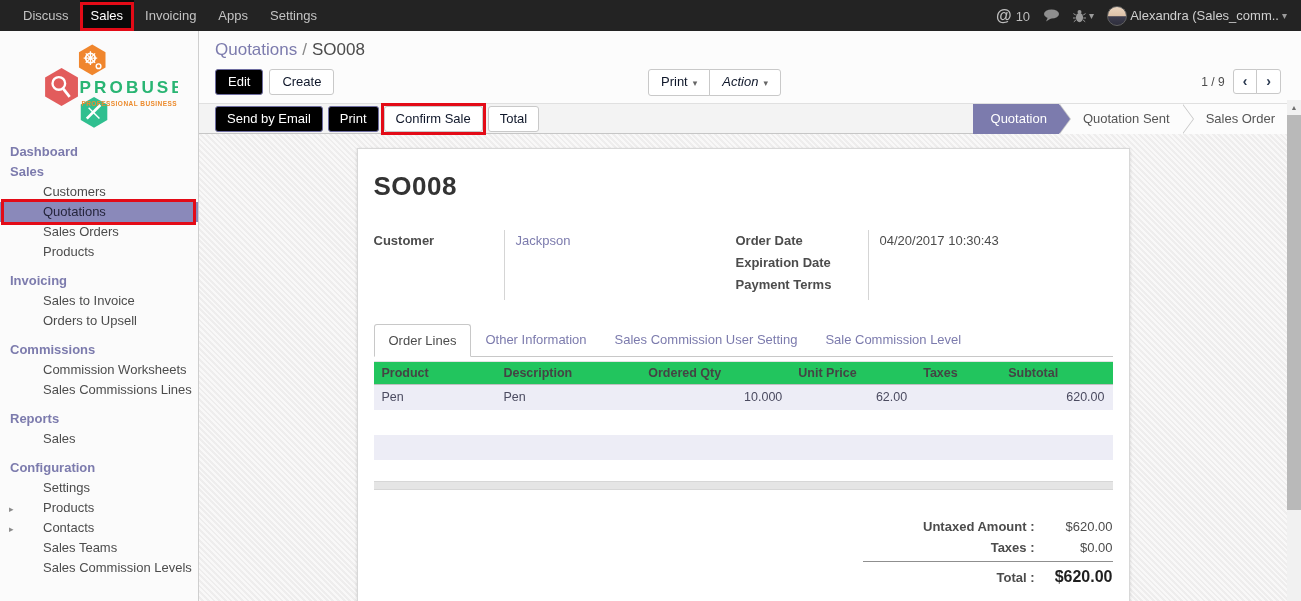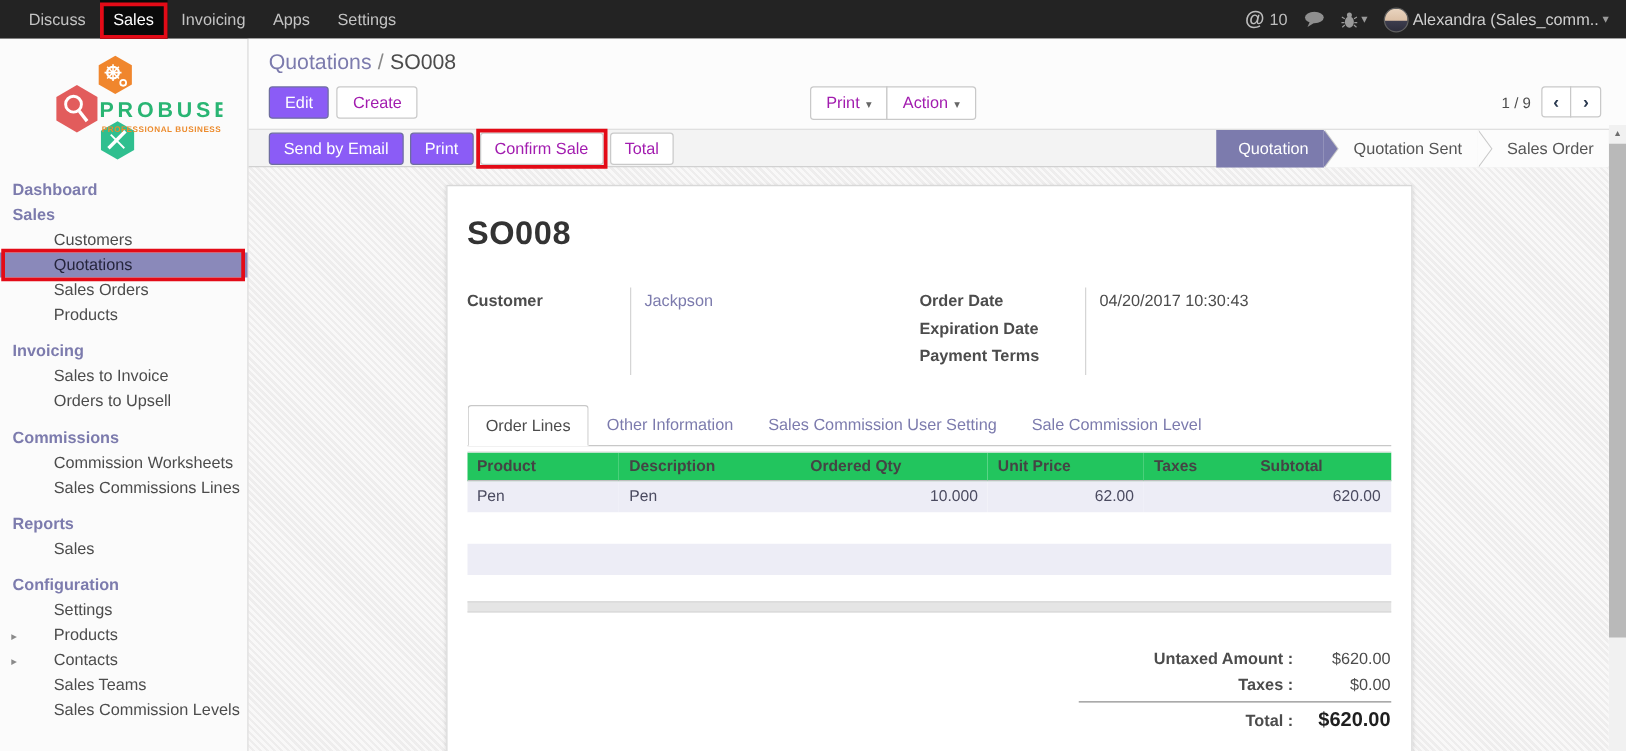--- a/index.html
+++ b/index.html
@@ -37,27 +37,27 @@
   .menu li.has-caret::before { content:'▸'; position:absolute; left:9px; top:4px; font-size:9px; color:#8a8a8a; }
 
   
   .main { flex:1; display:flex; flex-direction:column; background:#fcfcfc; min-width:0; }
   .control-panel { padding:7px 14px 8px 16px; background:#fcfcfc; }
   .breadcrumb { font-size:17px; margin:2px 0 9px; color:#4c4c4c; }
   .breadcrumb a { color:#7c7bad; text-decoration:none; cursor:pointer; }
   .breadcrumb .sep { color:#888; margin:0 5px; }
   .cp-bottom { display:flex; align-items:flex-start; position:relative; }
   .btn { display:inline-block; font-size:13px; line-height:16px; padding:4px 12px; border:1px solid #c9c9c9;
-         border-radius:3px; background:#fff; color:#a21caf; cursor:pointer; font-family:inherit; }
-  .btn-primary { background:#8b5cf6; border-color:#6e6da0; color:#fff; }
+         border-radius:3px; background:#fff; color:#0f172a; cursor:pointer; font-family:inherit; }
+  .btn-primary { background:#000000; border-color:#6e6da0; color:#fff; }
   .left-btns { display:flex; gap:6px; }
   .center-btns { position:absolute; left:433px; top:0; display:flex; }
   .center-btns .btn { border-radius:0; margin-left:-1px; }
   .center-btns .btn:first-child { border-radius:3px 0 0 3px; margin-left:0; }
-  .center-btns .btn:last-child { border-radius:0 3px 3px 0; }
+  .center-btns .btn:last-child { border-radius:0 3px 3px 0;font-style:italic; }
   .btn .dd::after { content:'▾'; font-size:9px; margin-left:5px; color:#666; }
   .pager { margin-left:auto; display:flex; align-items:center; gap:8px; margin-right:6px; }
   .pager-text { font-size:12px; color:#4c4c4c; }
   .pager-btns { display:flex; }
   .pager-btns .btn { padding:3px 9px; font-weight:bold; color:#2a3950; font-size:14px; line-height:17px; }
   .pager-btns .btn.prev { border-radius:3px 0 0 3px; }
   .pager-btns .btn.next { border-radius:0 3px 3px 0; margin-left:-1px; }
 
   
   .statusbar { height:31px; background:#f3f3f3; border-top:1px solid #e0e0e0; border-bottom:1px solid #c6c6c6;

